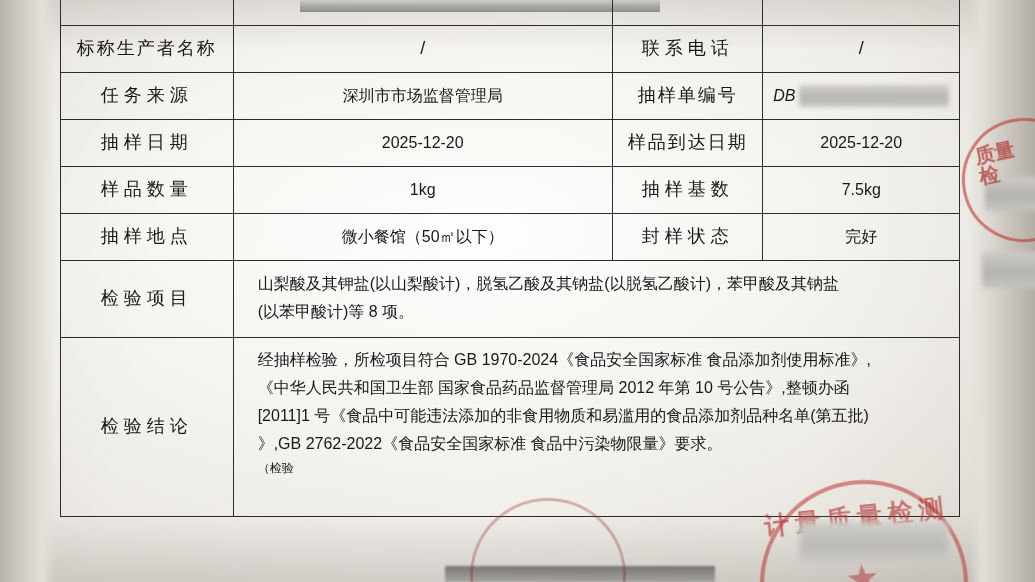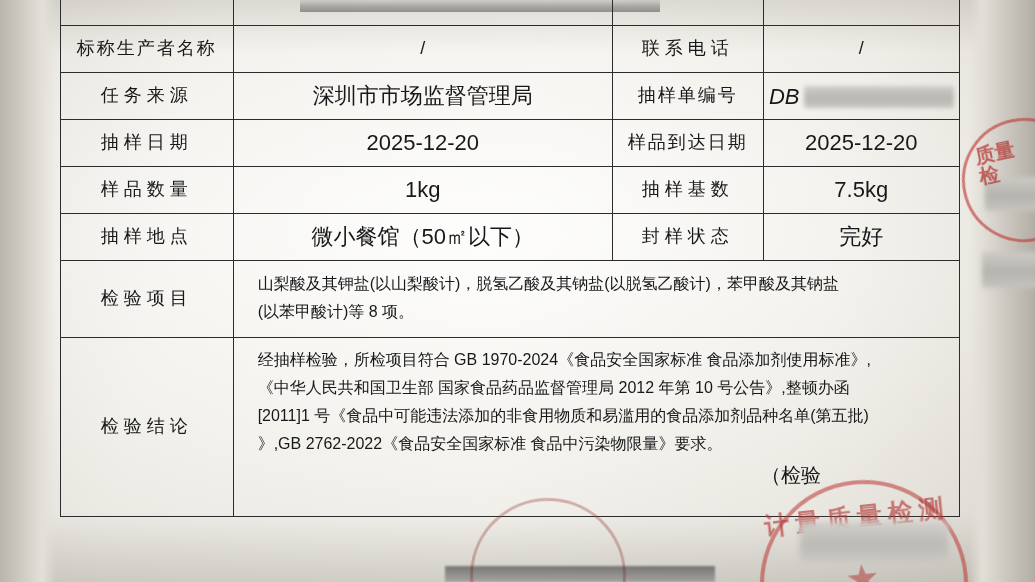--- a/index.html
+++ b/index.html
@@ -65,21 +65,21 @@
   .lbl {
     text-align: center;
     letter-spacing: 5px;
     font-size: 18px;
     padding: 0 4px;
     white-space: nowrap;
   }
   .lbl.tight { letter-spacing: 2px; }
   .val {
     text-align: center;
-    font-size: 22px;
+    font-size: 16px;
   }
   .val.left {
     text-align: left;
     padding: 8px 12px 10px 24px;
     line-height: 1.75;
     font-size: 16px;
   }
   .h-xs { height: 42px; }
   .h-s  { height: 46px; }
   .slash { font-size: 18px; }
@@ -192,23 +192,23 @@
     position: absolute;
     left: 445px;
     top: 566px;
     width: 270px;
     height: 16px;
     background: linear-gradient(180deg, rgba(35,35,38,0.75) 0%, rgba(35,35,38,0.35) 100%);
     filter: blur(1px);
     opacity: 0.7;
   }
   .sig-line {
-    text-align: right;
+    text-align: left;
     padding-right: 126px;
-    font-size: 20px;
+    font-size: 12px;
   }
 </style>
 </head>
 <body>
 
 <div id="page">
   <div id="paper"></div>
   <div class="left-edge"></div>
   <div class="right-edge"></div>
 

